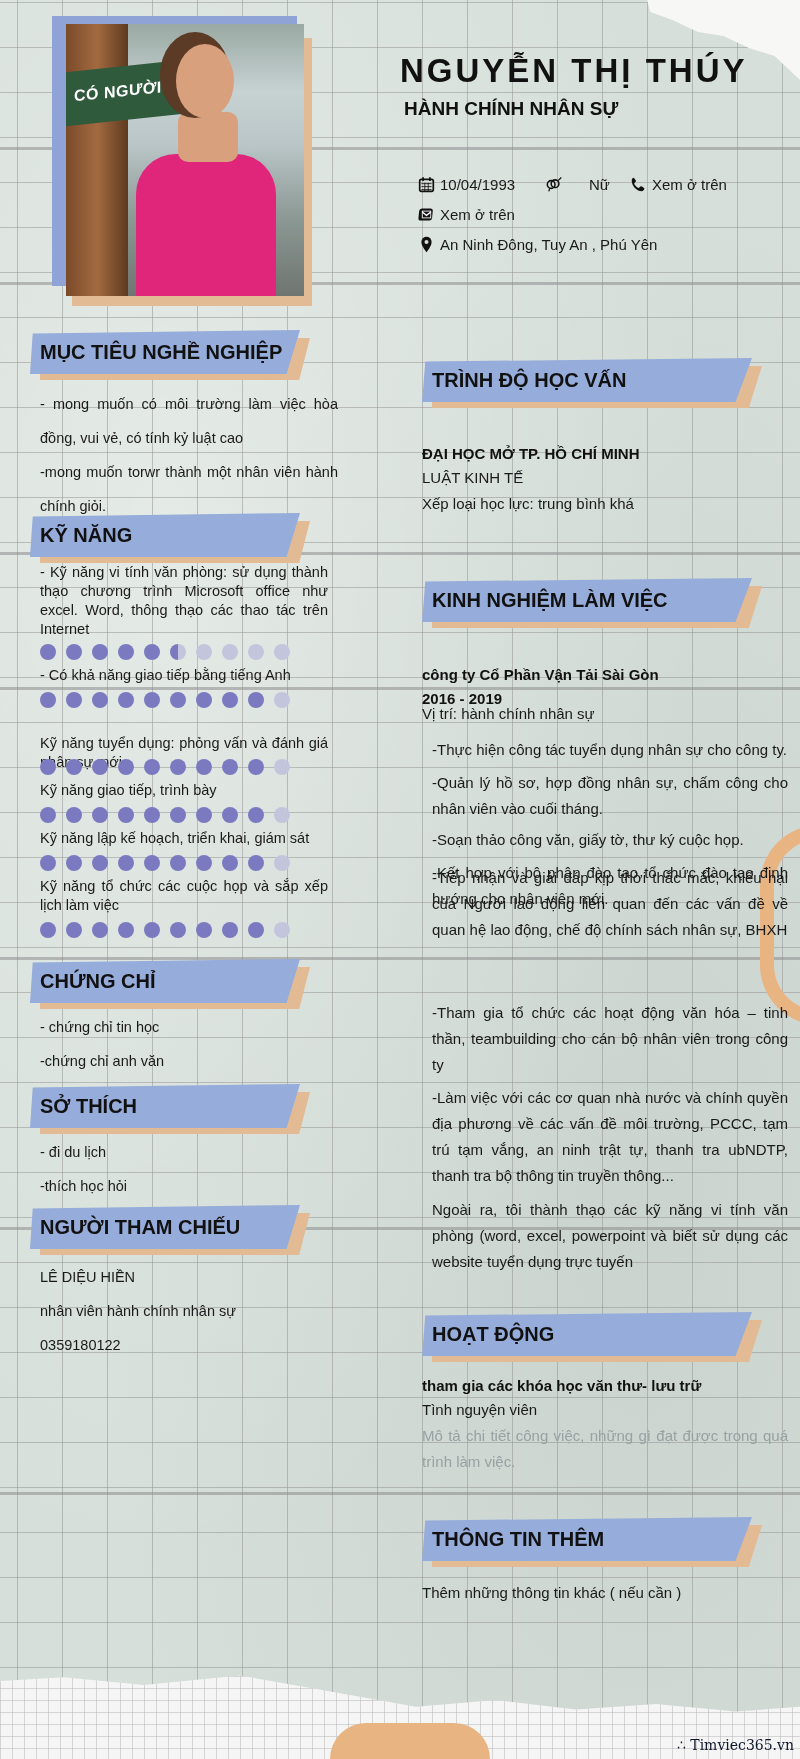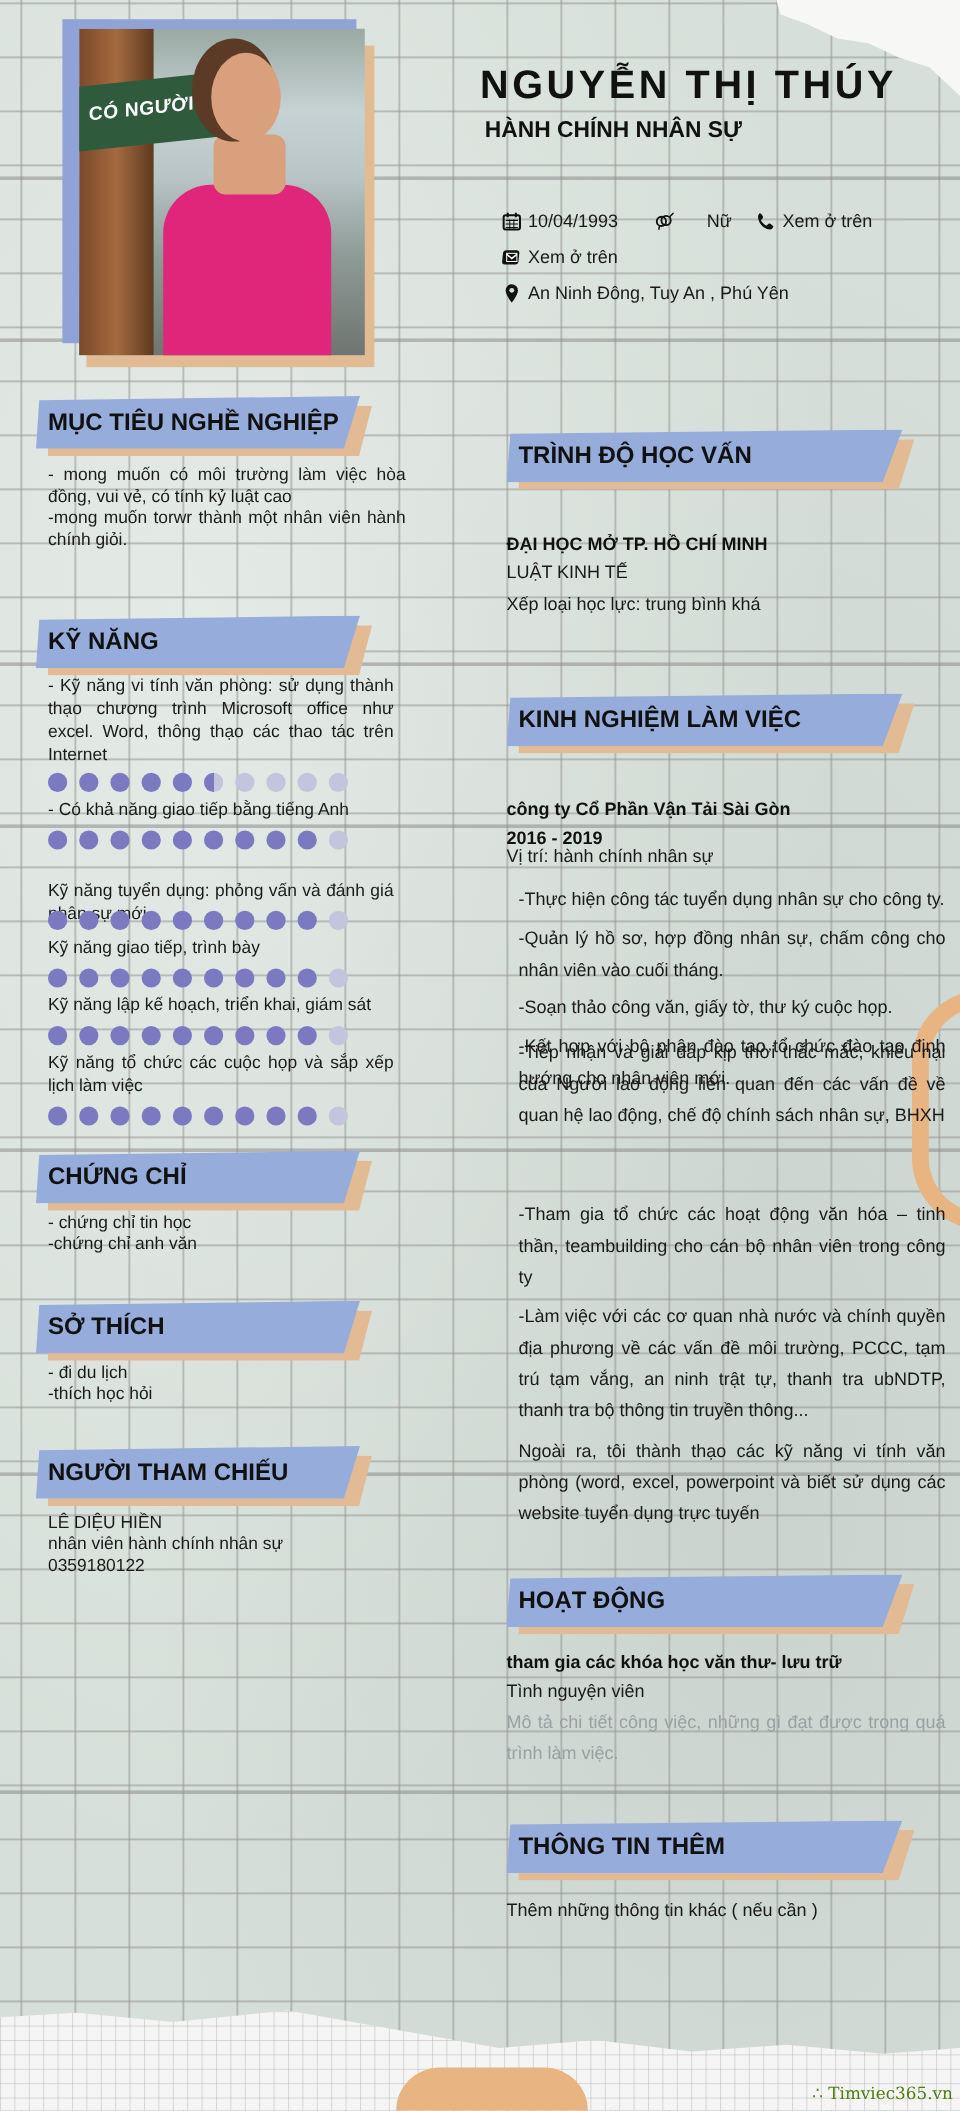--- a/index.html
+++ b/index.html
@@ -63,34 +63,34 @@
   .contact { position: absolute; font-size: 15px; color: #1a1a1a; display: flex; align-items: center; gap: 5px; }
   .contact svg { width: 17px; height: 17px; }
 
   
   .sec-head { position: absolute; height: 44px; }
   .sec-head .shadow { position: absolute; left: 10px; top: 8px; right: -10px; bottom: -6px; background: #e2bb94; clip-path: polygon(0 0, 100% 0, 96% 100%, 0 100%); }
   .sec-head .bar { position: absolute; left: 0; top: 0; right: 0; bottom: 0; background: #96acda; clip-path: polygon(1% 8%, 100% 0, 95% 100%, 0 100%); }
   .sec-head .title { position: absolute; left: 10px; top: 11px; font-size: 20px; font-weight: bold; color: #111; white-space: nowrap; }
 
   
-  .txt { position: absolute; font-size: 14.5px; line-height: 18px; color: #1a1a1a; }
+  .txt { position: absolute; font-size: 14.5px; line-height: 34px; color: #1a1a1a; }
   .justify { text-align: justify; }
   .skill-label { position: absolute; left: 40px; width: 288px; font-size: 14.5px; line-height: 19px; text-align: justify; }
   .dots { position: absolute; left: 40px; display: flex; gap: 10px; }
   .dot { width: 16px; height: 16px; border-radius: 50%; background: #c3c5dc; }
   .dot.on { background: #7b7ac0; }
   .dot.half { background: linear-gradient(90deg, #7b7ac0 50%, #c3c5dc 50%); }
 
   
   .r-bold { position: absolute; font-size: 15px; font-weight: bold; color: #111; }
   .r-txt { position: absolute; font-size: 15px; color: #1a1a1a; line-height: 26px; }
   .duty { position: absolute; left: 432px; width: 356px; font-size: 15px; line-height: 26px; text-align: justify; color: #1a1a1a; }
   .muted { color: #9aa0a3; }
-  .watermark { position: absolute; right: 6px; bottom: 6px; font-family: "DejaVu Serif", serif; font-size: 14px; color: #4d7c0f; }
+  .watermark { position: absolute; right: 6px; bottom: 6px; font-family: "DejaVu Serif", serif; font-size: 14px; color: #0f172a; }
 </style>
 </head>
 <body>
 
 <div class="hline" style="top:147px"></div>
 <div class="hline" style="top:282px"></div>
 <div class="hline" style="top:552px"></div>
 <div class="hline" style="top:687px"></div>
 <div class="hline" style="top:957px"></div>
 <div class="hline" style="top:1227px"></div>

